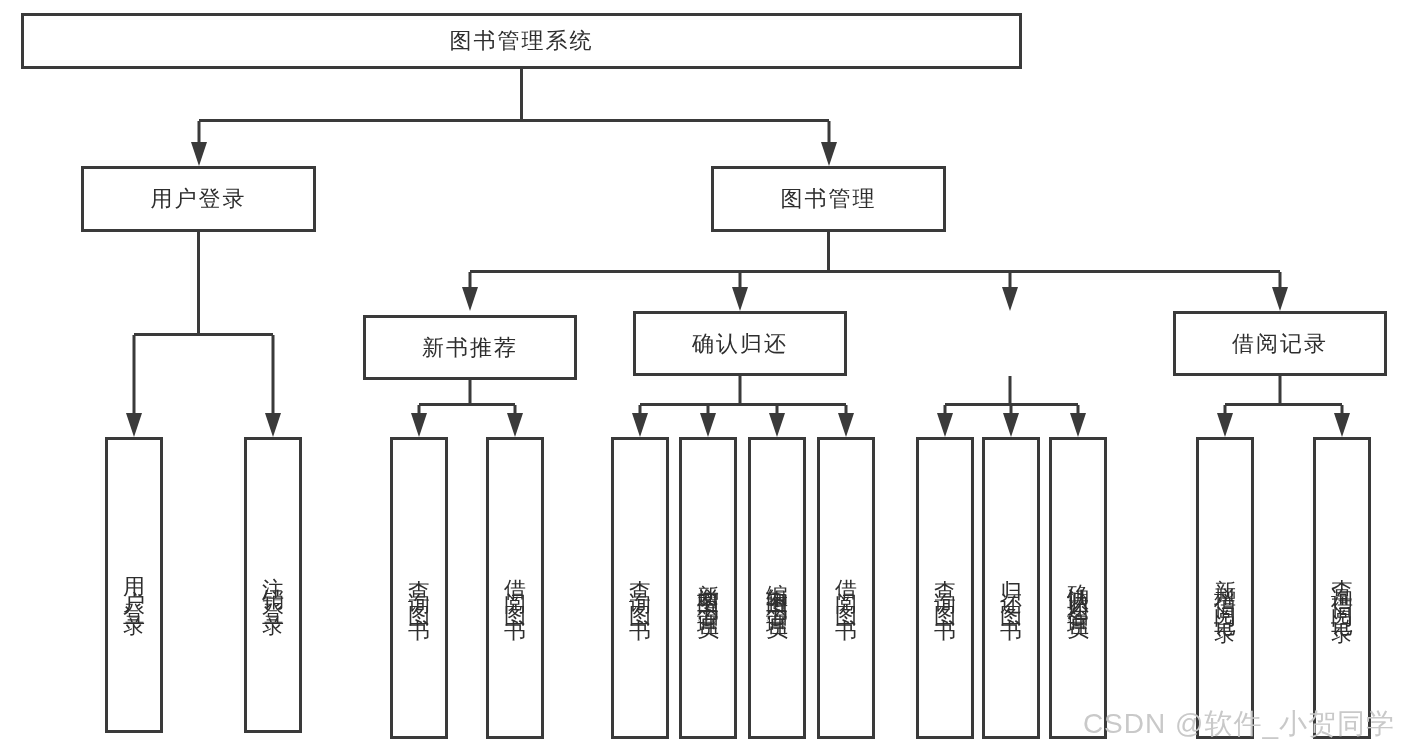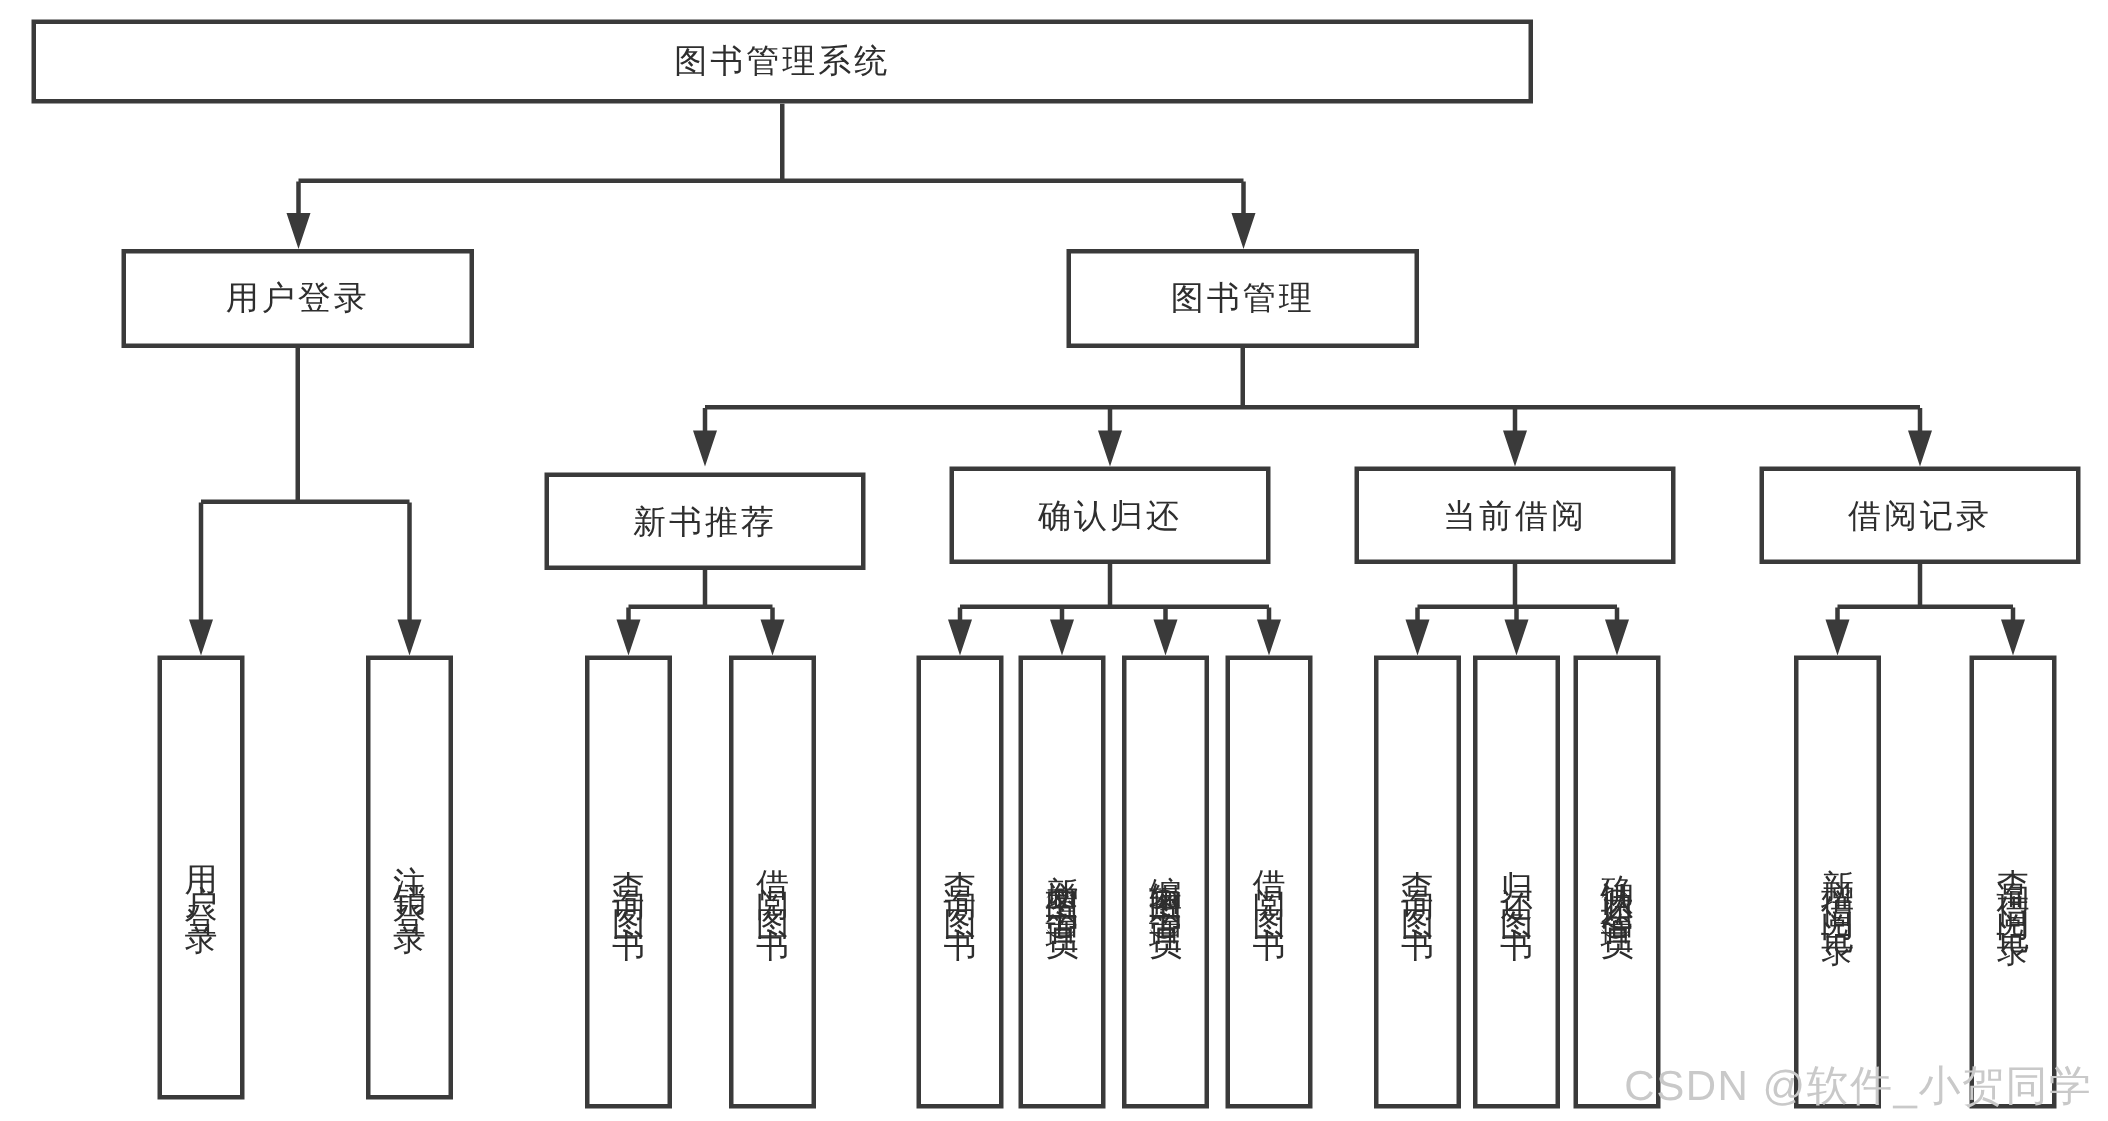--- a/index.html
+++ b/index.html
@@ -98,23 +98,20 @@
   <div class="node" style="left:711px; top:166px; width:235px; height:66px;">
     <span>图书管理</span>
   </div>
 
   <div class="node" style="left:363px; top:315px; width:214px; height:65px;">
     <span>新书推荐</span>
   </div>
   <div class="node" style="left:633px; top:311px; width:214px; height:65px;">
     <span>确认归还</span>
   </div>
-  <div class="node" style="left:903px; top:311px; width:214px; height:65px;">
-    <span>当前借阅</span>
-  </div>
   <div class="node" style="left:1173px; top:311px; width:214px; height:65px;">
     <span>借阅记录</span>
   </div>
 
   <div class="node" style="left:105px; top:437px; width:58px; height:296px;">
     <span class="vtext">用户登录</span>
   </div>
   <div class="node" style="left:244px; top:437px; width:58px; height:296px;">
     <span class="vtext">注销登录</span>
   </div>

